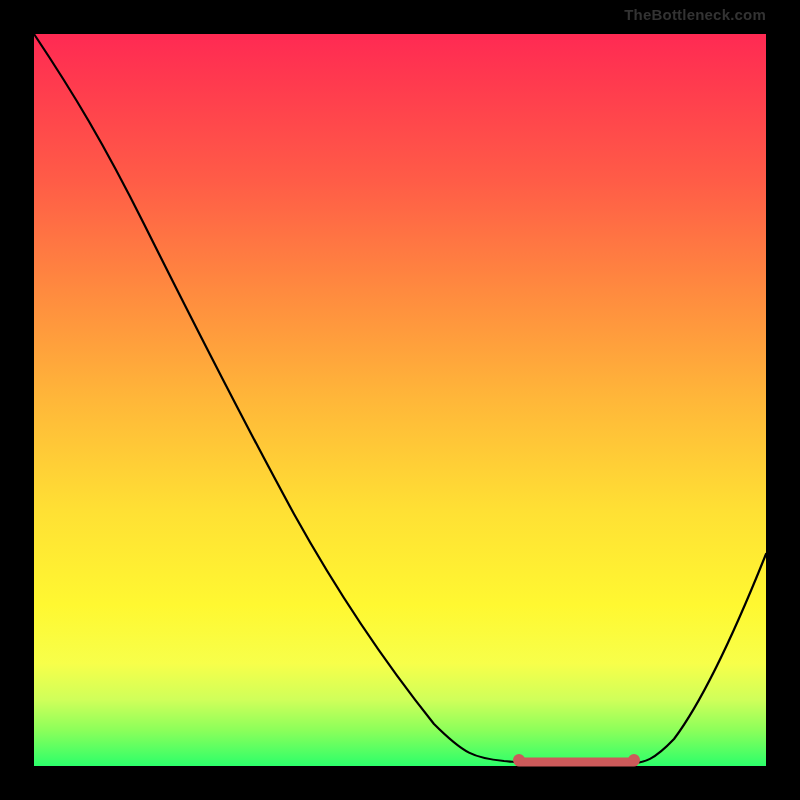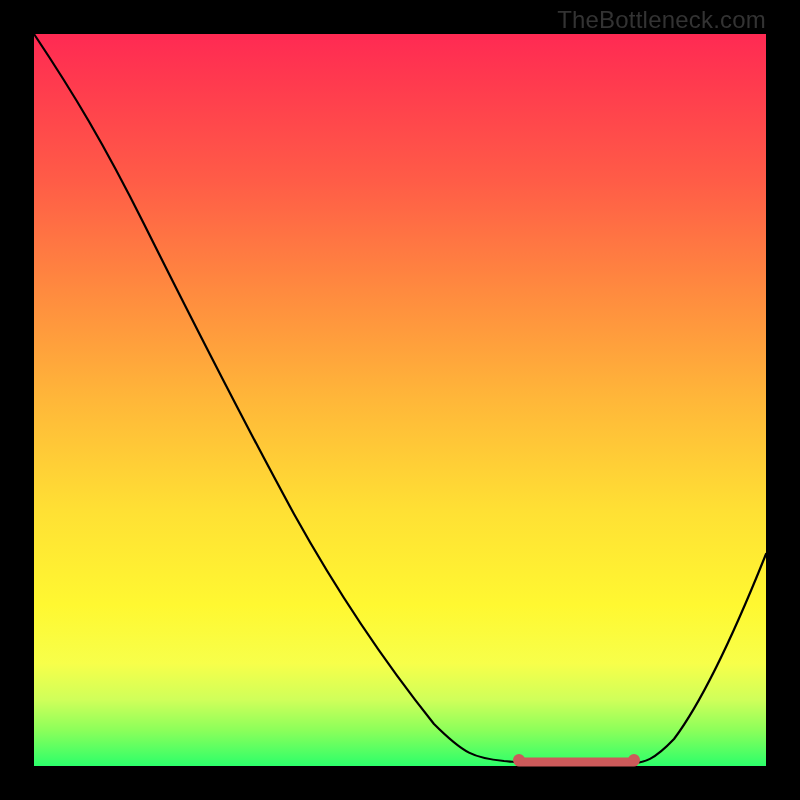--- a/index.html
+++ b/index.html
@@ -37,22 +37,22 @@
       #cfff5a 91%,
       #8eff5a 95%,
       #2cff6a 100%
     );
   }
   .watermark {
     position: absolute;
     top: 6px;
     right: 34px;
     color: #333;
-    font-size: 24px;
-    font-weight: 400;
+    font-size: 15px;
+    font-weight: 700;
     letter-spacing: 0.2px;
   }
   svg.curve {
     position: absolute;
     left: 0;
     top: 0;
     width: 732px;
     height: 732px;
     overflow: visible;
   }

